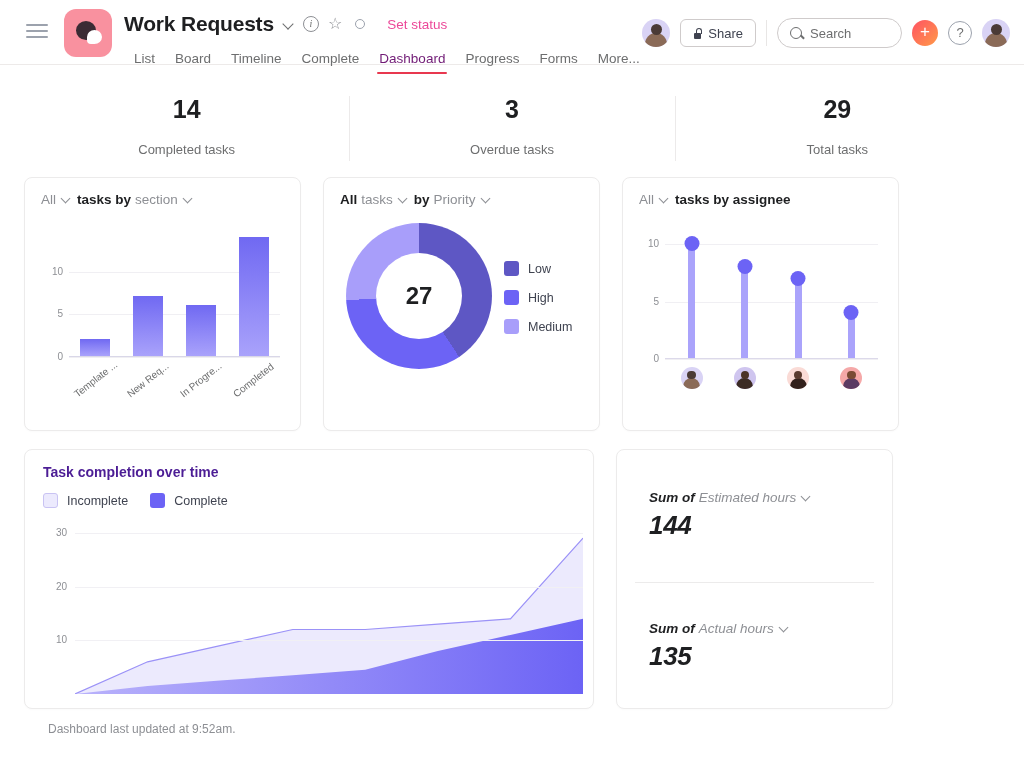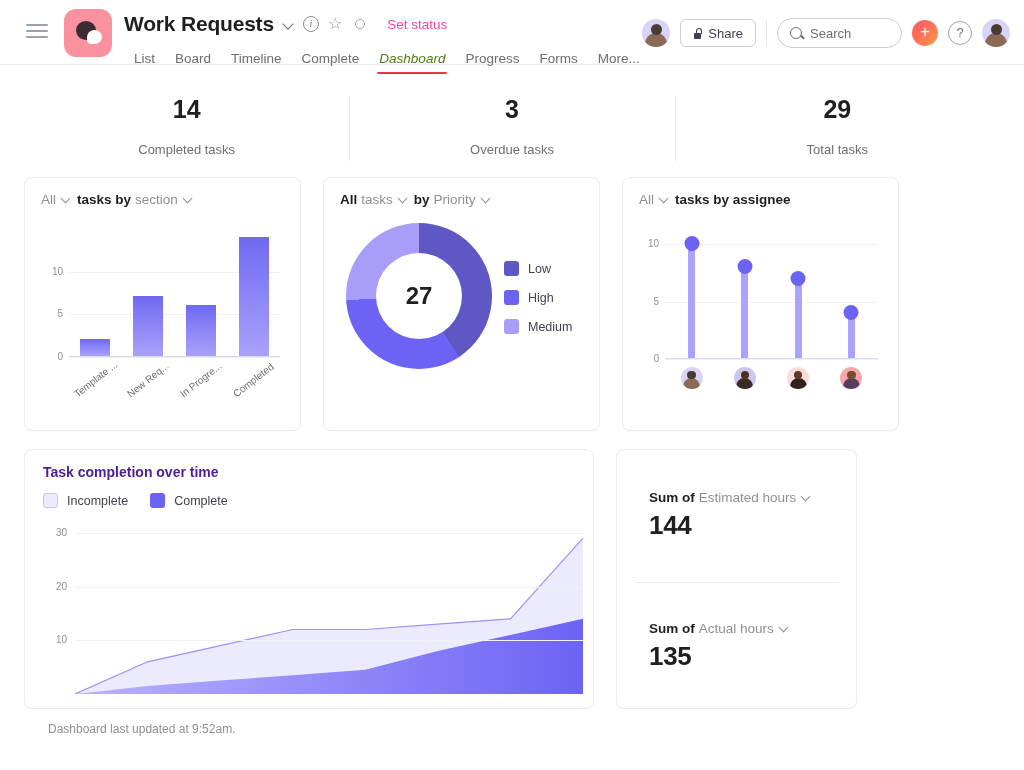--- a/index.html
+++ b/index.html
@@ -63,21 +63,21 @@
   }
   .star { font-size: 16px; color: #8d8f94; line-height: 16px; }
   .setstatus { display: flex; align-items: center; gap: 22px; color: #ec4899; font-size: 13.5px; margin-left: 4px;}
   .statdot { width: 10px; height: 10px; border: 1.4px solid #9ca2ad; border-radius: 50%; }
 
   .tabs { display: flex; align-items: flex-end; gap: 0; margin-top: 6px; height: 30px; }
   .tab {
     font-size: 13.5px; color: #6d6e6f; padding: 0 10px 8px 10px;
     cursor: pointer; white-space: nowrap; position: relative;
   }
-  .tab.active { color: #4d7c0f; font-style: italic; }
+  .tab.active { color: #701a75; }
   .tab.active::after {
     content:""; position: absolute; left: 8px; right: 8px; bottom: 0;
     height: 2.5px; background: #e8384f; border-radius: 2px;
   }
 
   .topright {
     position: absolute; right: 14px; top: 18px;
     display: flex; align-items: center; gap: 10px;
   }
   .avatar {
@@ -144,21 +144,21 @@
   .row { display: flex; gap: 22px; }
   .row + .row { margin-top: 18px; }
   .card {
     background: #fff; border: 1px solid #ecebeb; border-radius: 8px;
     box-shadow: 0 1px 2px rgba(0,0,0,0.02);
   }
   .card-a { width: 277px; height: 254px; }
   .card-b { width: 277px; height: 254px; }
   .card-c { width: 277px; height: 254px; }
   .card-wide { width: 570px; height: 260px; overflow: hidden; }
-  .card-side { width: 241px; height: 260px; }
+  .card-side { width: 277px; height: 260px; font-style: italic; }
 
   .cardhead { padding: 14px 16px 0 16px; font-size: 13.5px; display: flex; align-items: center; gap: 4px; flex-wrap: wrap;}
   .cardhead .g { color: #8d8f94; }
   .cardhead .d { color: #1e1f21; font-weight: bold; }
   .chev-s { width: 9px; height: 9px; position: relative; display:inline-block; margin: 0 2px;}
   .chev-s::after {
     content:""; position:absolute; left:0px; top:0px;
     width: 6px; height: 6px;
     border-right: 1.5px solid #8d8f94; border-bottom: 1.5px solid #8d8f94;
     transform: rotate(45deg);

